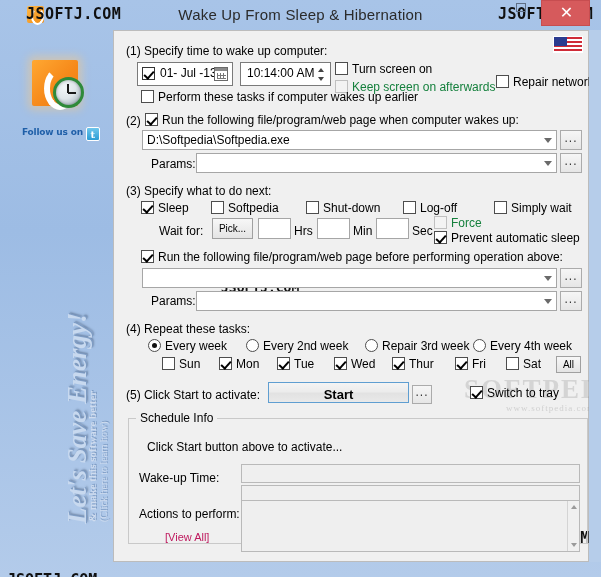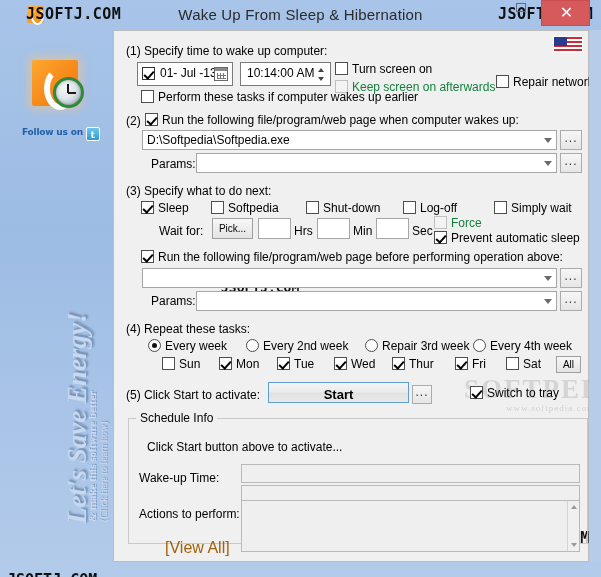--- a/index.html
+++ b/index.html
@@ -331,21 +331,21 @@
     background: #f0f0f0; border-left: 1px solid #d4d4d4;
   }
   #actions-scroll .a1, #actions-scroll .a2 {
     position: absolute; left: 3px; width: 0; height: 0;
     border-left: 3px solid transparent; border-right: 3px solid transparent;
   }
   #actions-scroll .a1 { top: 4px; border-bottom: 4px solid #9a9a9a; }
   #actions-scroll .a2 { bottom: 4px; border-top: 4px solid #9a9a9a; }
   #view-all {
     position: absolute; left: 165px; top: 531px;
-    color: #a16207; font-size: 16px; margin-top: 8px;
+    color: #be185d; font-size: 11px;
   }
   #scroll-right {
     position: absolute; left: 589px; top: 30px; width: 12px; height: 532px;
     background: #b6cdea;
   }
 </style>
 </head>
 <body>
 
 <div id="titlebar">

